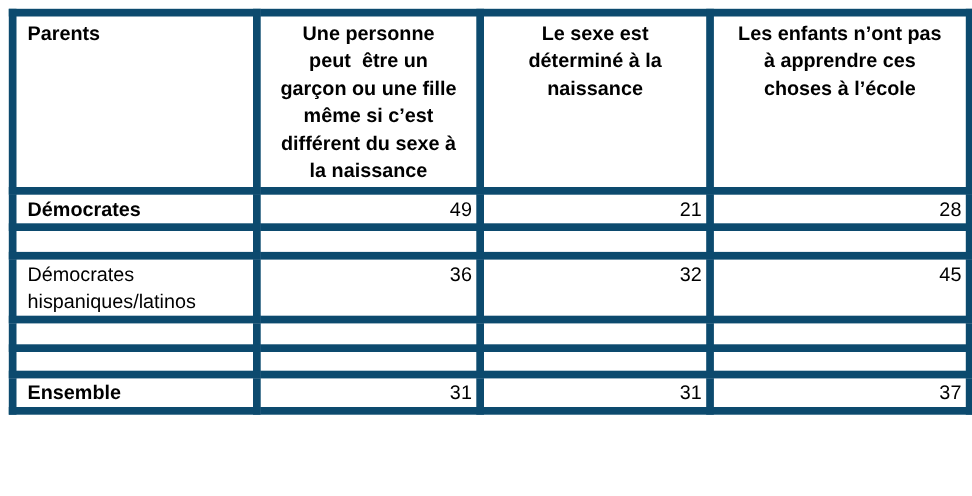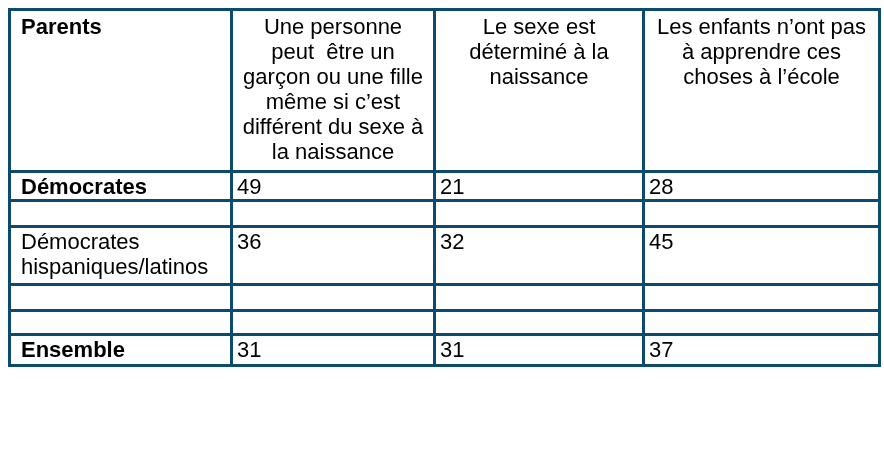--- a/index.html
+++ b/index.html
@@ -14,49 +14,49 @@
   }
   table.data-table {
     position: absolute;
     left: 8px;
     top: 8px;
     width: 870px;
     border-collapse: collapse;
     table-layout: fixed;
   }
   th, td {
-    border: 3px solid #0c4a6e;
-    font-size: 22px;
+    border: 7px solid #0c4a6e;
+    font-size: 18px;
     white-space: pre-wrap;
     overflow: hidden;
     padding: 0 4px;
     box-sizing: border-box;
   }
   th {
-    font-weight: normal;
+    font-weight: bold;
     vertical-align: top;
     line-height: 25px;
     padding-top: 3px;
   }
   th.label-col {
     text-align: left;
     font-weight: bold;
     padding-left: 10px;
   }
   td {
     vertical-align: top;
     line-height: 25px;
     padding-top: 1px;
   }
   td.label {
     text-align: left;
     padding-left: 10px;
   }
   td.value {
-    text-align: left;
+    text-align: right;
   }
   tr.bold td.label {
     font-weight: bold;
   }
 </style>
 </head>
 <body>
 
 <table class="data-table">
   <colgroup>

